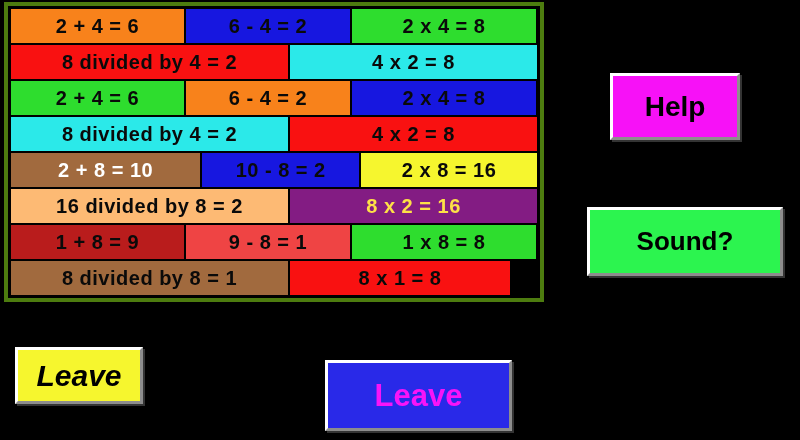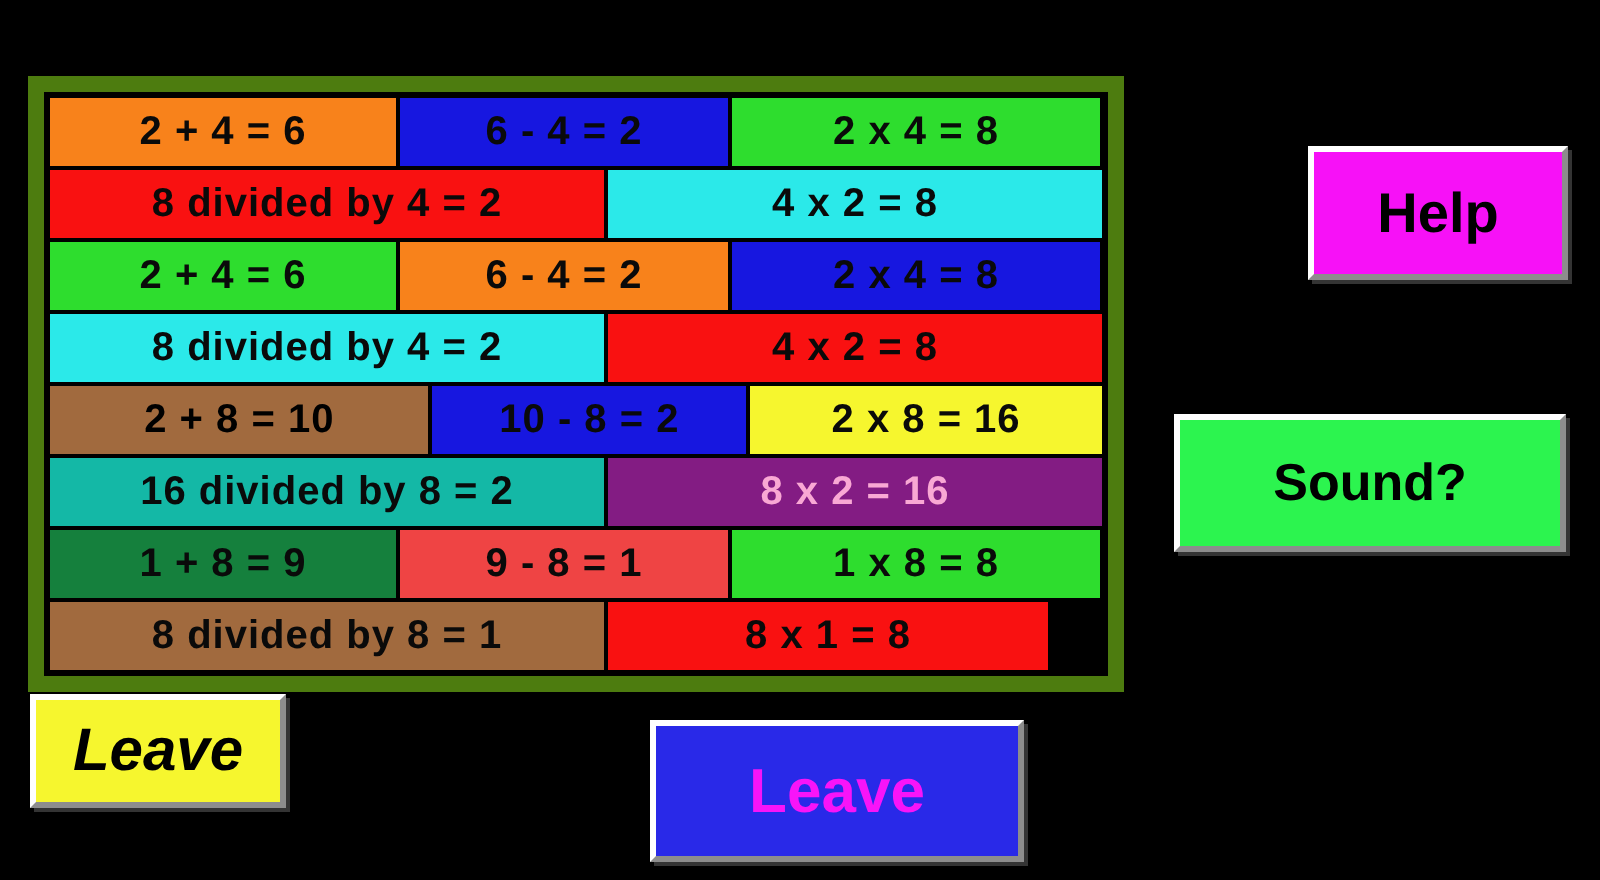--- a/index.html
+++ b/index.html
@@ -7,27 +7,26 @@
     width: 800px; height: 440px;
     background: #000;
     position: relative;
     overflow: hidden;
     font-family: "Liberation Sans", sans-serif;
   }
   .stage { position: absolute; inset: 0; width: 800px; height: 440px; }
 
   
   .board {
-    position: absolute; left: 14px; top: 2px;
-    border: 8px solid #4d7c0f;
+    position: absolute; left: 4px; top: 2px;
+    border: 4px solid #4d7c0f;
     background: #000;
     padding: 3px;
     box-sizing: content-box;
     width: 526px;
-    margin-top: 36px;
   }
   .board-row { display: flex; gap: 2px; margin-bottom: 2px; }
   .board-row:last-child { margin-bottom: 0; }
   .tile {
     height: 34px;
     display: flex; align-items: center; justify-content: center;
     font-weight: bold;
     font-size: 20px;
     color: #0a0a0a;
     box-sizing: border-box;
@@ -44,21 +43,21 @@
     font-weight: bold;
     color: #000;
     border-style: solid;
     border-width: 3px;
     border-color: #ffffff #8d8d8d #8d8d8d #ffffff;
     box-shadow: 2px 2px 0 #343434;
     box-sizing: border-box;
     cursor: pointer;
     padding: 0;
   }
-  .btn-help   { left: 610px; top: 73px;  width: 130px; height: 67px; font-size: 28px; margin-left: 44px; }
+  .btn-help   { left: 610px; top: 73px;  width: 130px; height: 67px; font-size: 28px; }
   .btn-sound  { left: 587px; top: 207px; width: 196px; height: 69px; font-size: 26px; }
   .btn-leave  { left: 15px;  top: 315px; width: 128px; height: 57px; font-size: 30px; font-style: italic; margin-top: 32px; }
   .btn-resume { left: 325px; top: 360px; width: 187px; height: 71px; font-size: 31px; }
 </style>
 </head>
 <body>
 
 <div class="stage">
 
   <div class="board" id="board">
@@ -74,30 +73,30 @@
       <div class="board-row">
         <div class="tile" style="width: 173px; background: rgb(46, 221, 46); color: rgb(10, 10, 10);">2 + 4 = 6</div>
         <div class="tile" style="width: 164px; background: rgb(248, 130, 27); color: rgb(10, 10, 10);">6 - 4 = 2</div>
         <div class="tile" style="width: 184px; background: rgb(23, 23, 224); color: rgb(10, 10, 10);">2 x 4 = 8</div>
       </div>
       <div class="board-row">
         <div class="tile" style="width: 277px; background: rgb(43, 233, 233); color: rgb(10, 10, 10);">8 divided by 4 = 2</div>
         <div class="tile" style="width: 247px; background: rgb(249, 17, 17); color: rgb(10, 10, 10);">4 x 2 = 8</div>
       </div>
       <div class="board-row">
-        <div class="tile" style="width: 198px; background: rgb(161, 106, 62); color: #000000;">2 + 8 = 10</div>
+        <div class="tile" style="width: 198px; background: rgb(161, 106, 62); color: #ffffff;">2 + 8 = 10</div>
         <div class="tile" style="width: 164px; background: rgb(23, 23, 224); color: rgb(10, 10, 10); text-align: center;">10 - 8 = 2</div>
         <div class="tile" style="width: 184px; background: rgb(246, 246, 46); color: rgb(10, 10, 10);">2 x 8 = 16</div>
       </div>
       <div class="board-row">
-        <div class="tile" style="width: 277px; background: #14b8a6; color: rgb(10, 10, 10);">16 divided by 8 = 2</div>
-        <div class="tile" style="width: 247px; background: rgb(131, 28, 131); color: #f9a8d4;">8 x 2 = 16</div>
+        <div class="tile" style="width: 277px; background: #fdba74; color: rgb(10, 10, 10);">16 divided by 8 = 2</div>
+        <div class="tile" style="width: 247px; background: rgb(131, 28, 131); color: #fde047;">8 x 2 = 16</div>
       </div>
       <div class="board-row">
-        <div class="tile" style="width: 173px; background: #15803d; color: rgb(10, 10, 10);">1 + 8 = 9</div>
+        <div class="tile" style="width: 173px; background: #b91c1c; color: rgb(10, 10, 10);">1 + 8 = 9</div>
         <div class="tile" style="width: 164px; background: #ef4444; color: rgb(10, 10, 10);">9 - 8 = 1</div>
         <div class="tile" style="width: 184px; background: rgb(46, 221, 46); color: rgb(10, 10, 10);">1 x 8 = 8</div>
       </div>
       <div class="board-row">
         <div class="tile" style="width: 277px; background: rgb(161, 106, 62); color: rgb(10, 10, 10);">8 divided by 8 = 1</div>
         <div class="tile" style="width: 220px; background: rgb(249, 17, 17); color: rgb(10, 10, 10);">8 x 1 = 8</div>
       </div>
     </div>
 
   <button class="btn btn-help" style="background: rgb(247, 17, 247); color: rgb(0, 0, 0);">Help</button>

